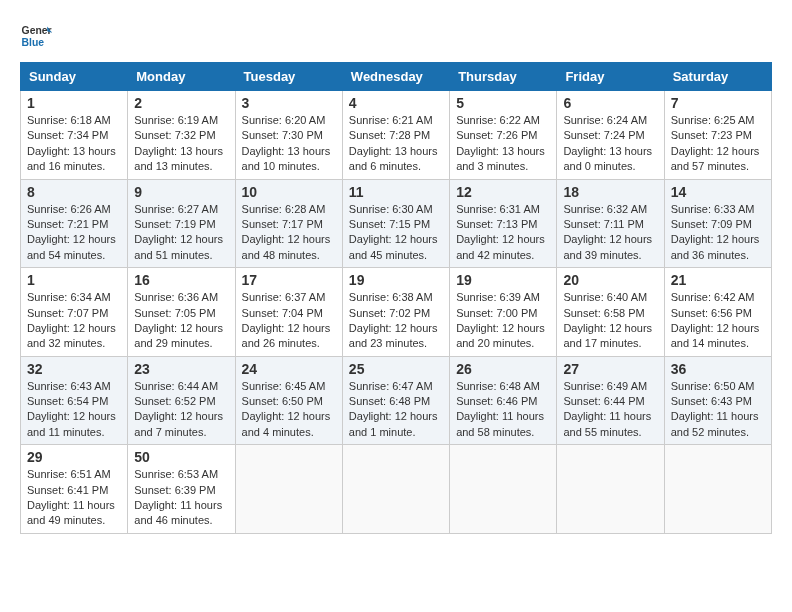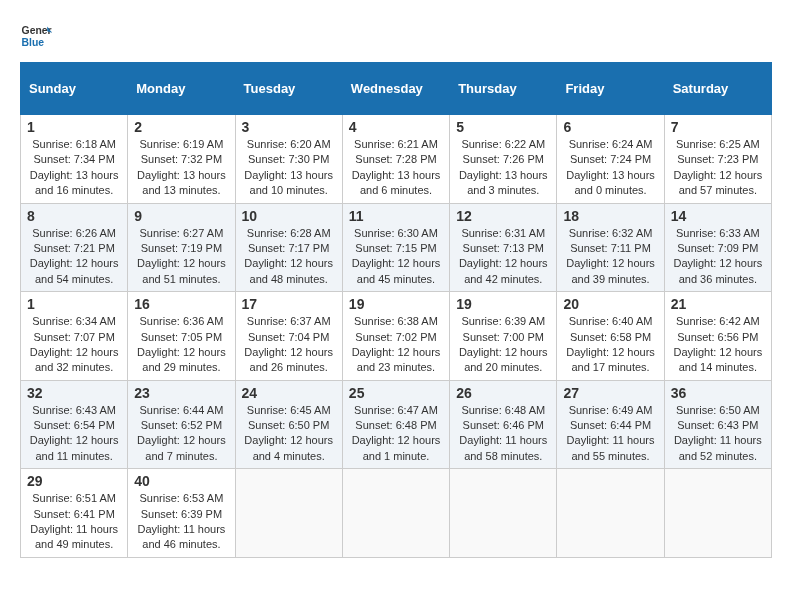--- a/index.html
+++ b/index.html
@@ -38,21 +38,21 @@
       color: #555;
     }
     table {
       width: 100%;
       border-collapse: collapse;
       font-size: 11px;
     }
     thead tr th {
       background: #1a6faf;
       color: #fff;
-      padding: 18px 8px;
+      padding: 6px 8px;
       text-align: left;
       font-size: 13px;
       font-weight: bold;
       border: 1px solid #1a6faf;
     }
     tbody tr td {
       border: 1px solid #ccc;
       vertical-align: top;
       padding: 4px 6px;
       width: 107px;
@@ -65,21 +65,20 @@
     .day-num {
       font-size: 14px;
       font-weight: bold;
       color: #333;
       display: block;
       margin-bottom: 2px;
     }
     .cell-text {
       color: #333;
       line-height: 1.4;
-      text-align: center;
     }
     .empty-cell {
       background: #f9f9f9 !important;
     }
   </style>
 </head>
 <body>
 
 <div class="header">
   <div class="logo">
@@ -227,21 +226,21 @@
           <span class="day-num">36</span>
           <div class="cell-text">Sunrise: 6:50 AM<br>Sunset: 6:43 PM<br>Daylight: 11 hours<br>and 52 minutes.</div>
         </td>
       </tr>
       <tr>
         <td>
           <span class="day-num">29</span>
           <div class="cell-text">Sunrise: 6:51 AM<br>Sunset: 6:41 PM<br>Daylight: 11 hours<br>and 49 minutes.</div>
         </td>
         <td>
-          <span class="day-num">40</span>
+          <span class="day-num">50</span>
           <div class="cell-text">Sunrise: 6:53 AM<br>Sunset: 6:39 PM<br>Daylight: 11 hours<br>and 46 minutes.</div>
         </td>
         <td class="empty-cell"></td>
         <td class="empty-cell"></td>
         <td class="empty-cell"></td>
         <td class="empty-cell"></td>
         <td class="empty-cell"></td>
       </tr>
     </tbody>
 </table>

